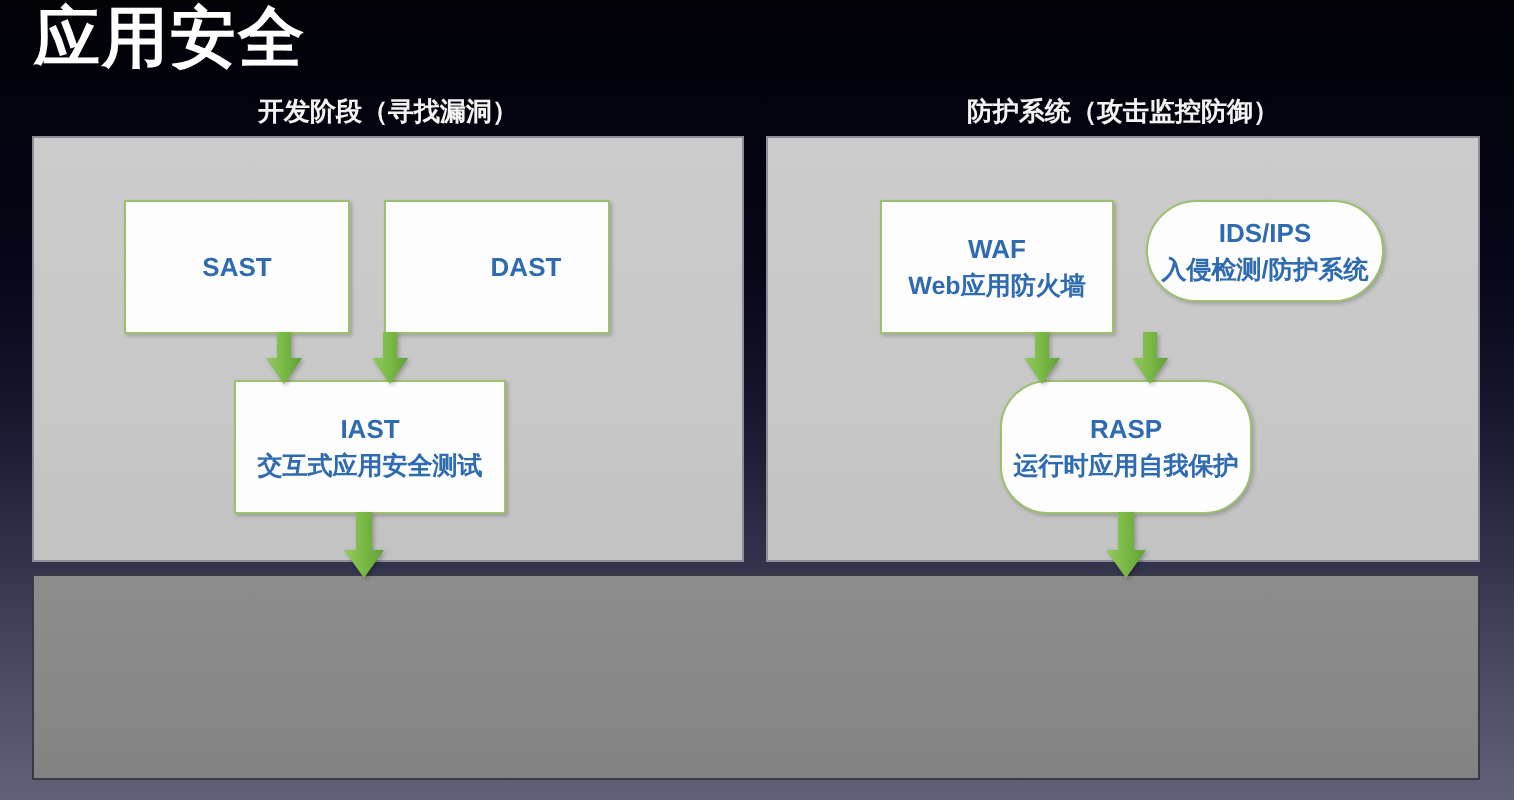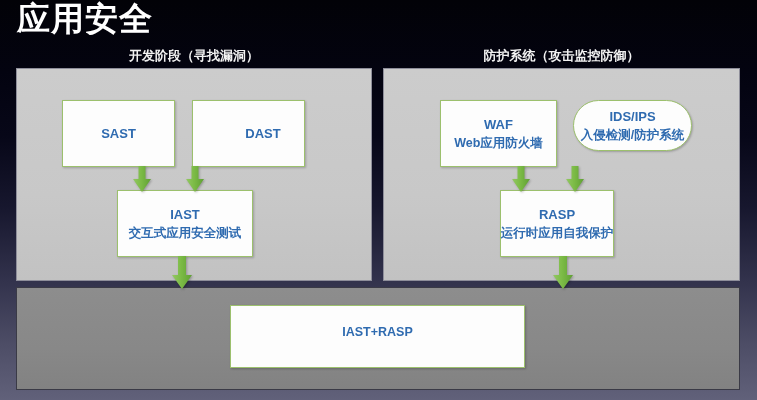--- a/index.html
+++ b/index.html
@@ -103,21 +103,21 @@
     white-space: nowrap;
   }
 
   
   #card-sast  { left: 62px;  top: 100px; width: 113px; height: 67px; }
   #card-dast  { left: 192px; top: 100px; width: 113px; height: 67px; padding-left: 29px; }
   #card-iast  { left: 117px; top: 190px; width: 136px; height: 67px; }
   
   #card-waf   { left: 440px; top: 100px; width: 117px; height: 67px; }
   #card-ids   { left: 573px; top: 100px; width: 119px; height: 51px; border-radius: 30px; }
-  #card-rasp  { left: 500px; top: 190px; width: 114px; height: 67px; }
+  #card-rasp  { left: 500px; top: 190px; width: 126px; height: 67px; border-radius: 24px; }
   
   #card-combo {
     left: 230px; top: 305px; width: 295px; height: 63px;
     justify-content: flex-start;
     padding-top: 17px;
   }
   #card-combo .acronym { font-size: 12.5px; }
 
   
   .arrow {
@@ -168,23 +168,20 @@
   <div class="card" id="card-ids">
     <div class="acronym">IDS/IPS</div>
     <div class="cn">入侵检测/防护系统</div>
   </div>
 
   <div class="card" id="card-rasp">
     <div class="acronym">RASP</div>
     <div class="cn">运行时应用自我保护</div>
   </div>
 
-  <div class="card" id="card-combo">
-    <div class="acronym">IAST+RASP</div>
-  </div>
 
   <div class="arrow" id="arrow-sast-iast">
     <svg width="18" height="26" viewBox="0 0 18 26">
       <defs>
         <linearGradient id="ag1" x1="0" y1="0" x2="1" y2="0">
           <stop offset="0" stop-color="#93c863"></stop>
             <stop offset="0.45" stop-color="#7cbb46"></stop>
             <stop offset="1" stop-color="#5fa033"></stop>
         </linearGradient>
       </defs>

